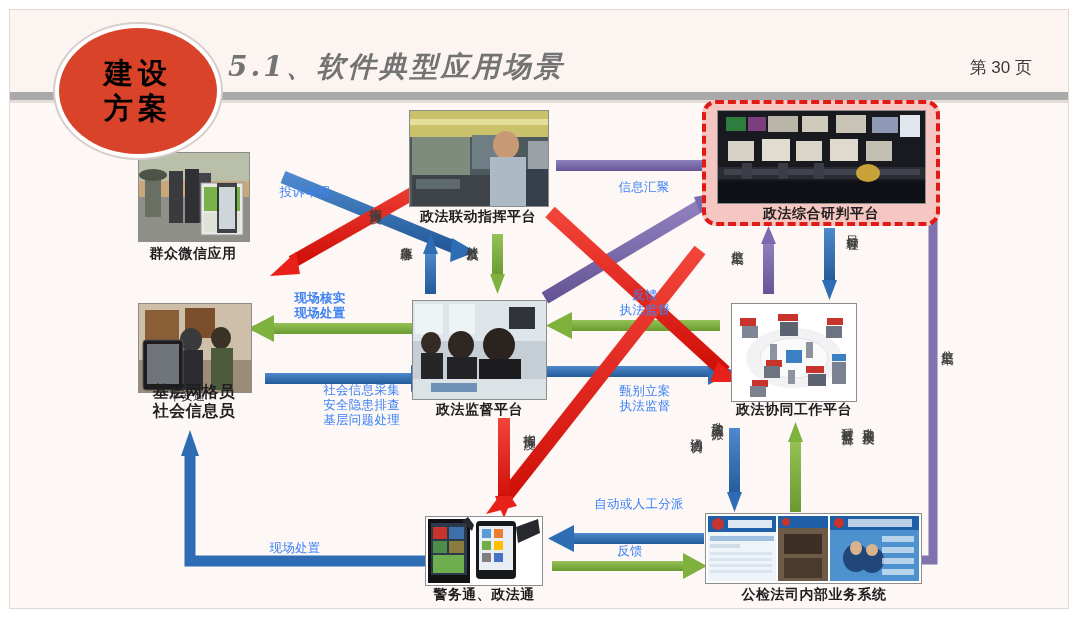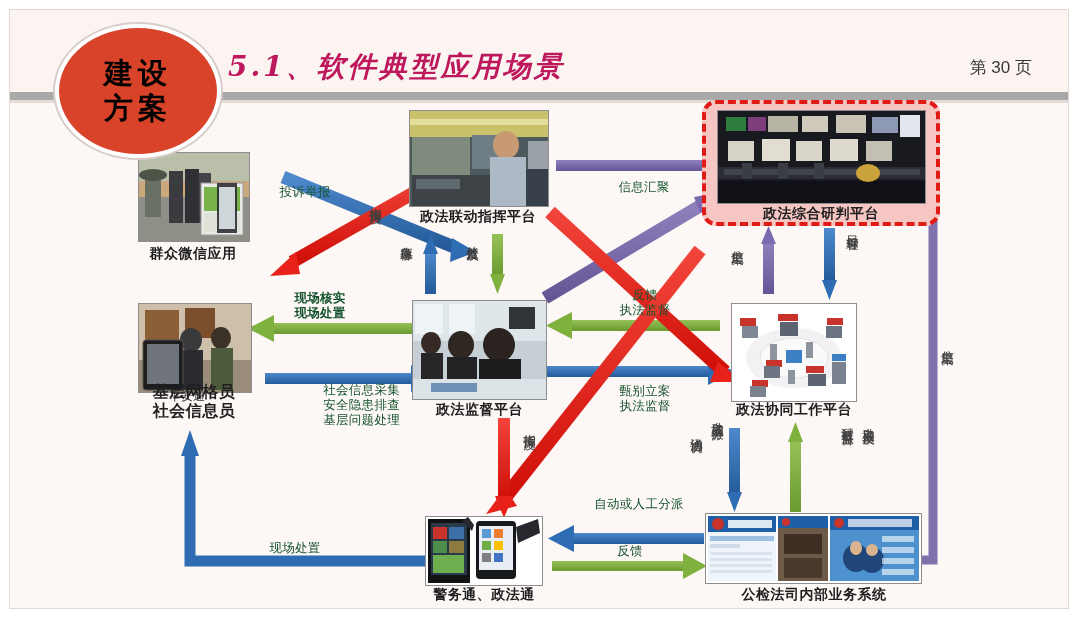--- a/index.html
+++ b/index.html
@@ -22,27 +22,27 @@
   
   .badge{position:absolute;left:55px;top:24px;width:158px;height:126px;
          border-radius:50%;background:#d8432a;
          border:4px solid #ffffff;
          box-shadow:0 0 0 2px #d7cecb;
          display:flex;flex-direction:column;align-items:center;justify-content:center;
          z-index:6;}
   .badge span{color:#000000;font-size:29px;letter-spacing:5px;line-height:1.22;
               font-weight:bold;font-family:"DejaVu Serif","Liberation Serif",serif;}
 
-  .slide-title{position:absolute;left:228px;top:48px;color:#be185d;
+  .slide-title{position:absolute;left:228px;top:48px;color:#737373;
                font-size:28px;font-weight:bold;font-style:italic;letter-spacing:3px;
                font-family:"DejaVu Serif","Liberation Serif",serif;}
   .page-no{position:absolute;right:48px;top:56px;color:#3a3a3a;font-size:17px;}
 
   
-  .lbl{position:absolute;color:#14532d;font-size:12.5px;line-height:1.18;
+  .lbl{position:absolute;color:#3b82f6;font-size:12.5px;line-height:1.18;
        text-align:center;white-space:pre-line;letter-spacing:.3px;}
   .vlbl{position:absolute;color:#3f3f3f;font-size:12.5px;line-height:1.15;
         writing-mode:vertical-rl;text-orientation:upright;letter-spacing:1px;}
 
   
   .photo{position:absolute;border:1px solid #8d8d8d;background:#cfcfcf;overflow:hidden;}
   .photo .ph{position:absolute;inset:0;}
 
   .node-cap{position:absolute;text-align:center;color:#1f1f1f;font-size:14px;
             font-weight:bold;letter-spacing:.5px;white-space:pre-line;line-height:1.2;}

